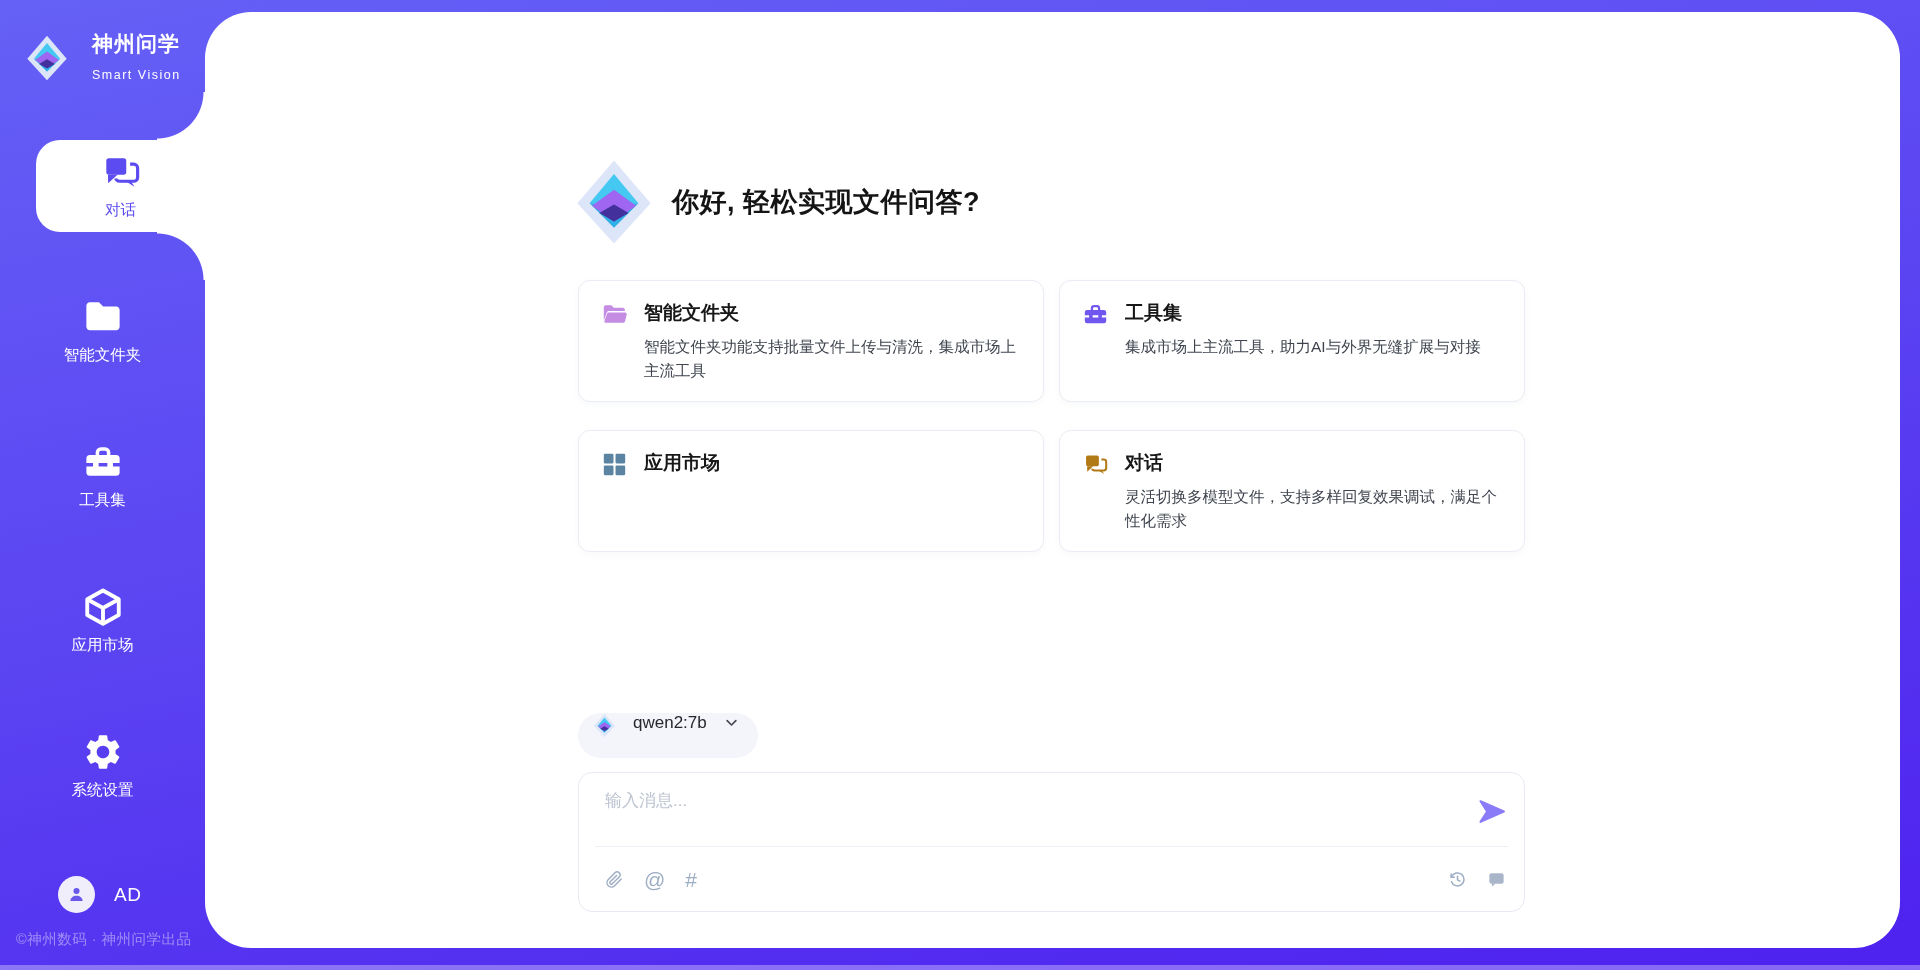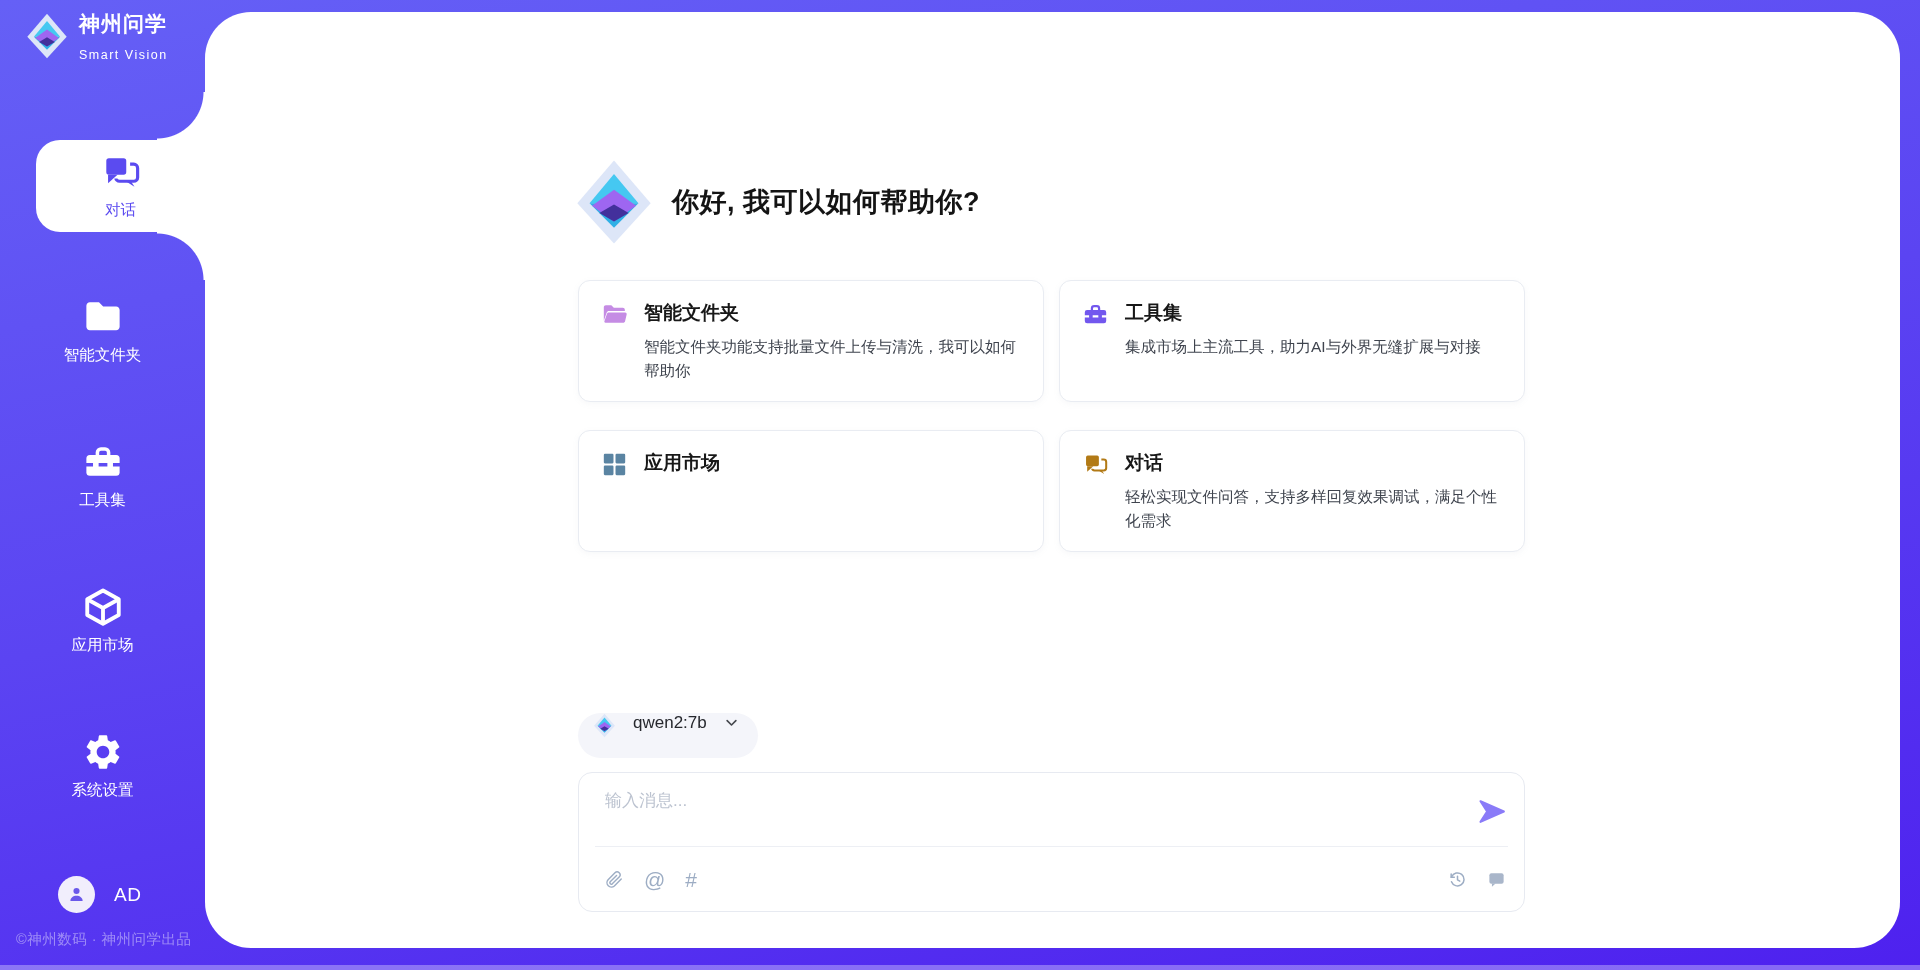--- a/index.html
+++ b/index.html
@@ -12,21 +12,21 @@
   .bottom-strip { position:absolute; left:0; bottom:0; width:100%; height:5px;
                   background:rgba(255,255,255,.32); }
 
   
   .main-panel { position:absolute; left:205px; top:12px; width:1695px; height:936px;
                 background:#ffffff; border-radius:46px; }
 
   
   .sidebar { position:absolute; left:0; top:0; width:205px; height:970px; }
 
-  .logo-row { position:absolute; left:26px; top:12px; display:flex; align-items:flex-start; gap:11px; }
+  .logo-row { position:absolute; left:26px; top:32px; display:flex; align-items:flex-end; gap:24px; }
   .logo-row svg { width:42px; height:48px; }
   .brand-name { font-size:21px; font-weight:bold; color:#fff; letter-spacing:1px; line-height:1.15; }
   .brand-sub  { font-size:12.5px; color:#fff; letter-spacing:1.5px; margin-top:12px; }
 
   .nav-item { position:absolute; left:0; width:205px; height:92px; cursor:pointer;
               display:flex; flex-direction:column; align-items:center; justify-content:center;
               gap:7px; color:#ffffff; }
   .nav-item .nav-icon svg { width:42px; height:42px; display:block; }
   .nav-item .nav-label { font-size:15.5px; }
 
@@ -234,34 +234,34 @@
       <span class="user-name">AD</span>
     </div>
 
     <div class="copyright">©神州数码 · 神州问学出品</div>
   </div>
 
   <div class="hero">
     <svg viewBox="0 0 64 72">
         <use href="#diamond-logo"></use>
       </svg>
-    <div class="greeting">你好, 我可以如何帮助你?</div>
+    <div class="greeting">你好, 轻松实现文件问答?</div>
   </div>
 
   <div class="cards">
 
     <div class="card">
       <span class="card-icon" style="color: rgb(197, 140, 228);">
         <svg viewBox="0 0 24 24">
             <use href="#icon-folder-open"></use>
           </svg>
         </span>
       <div>
         <div class="card-title">智能文件夹</div>
-        <div class="card-desc">智能文件夹功能支持批量文件上传与清洗，我可以如何帮助你</div>
+        <div class="card-desc">智能文件夹功能支持批量文件上传与清洗，集成市场上主流工具</div>
       </div>
     </div>
 
     <div class="card">
       <span class="card-icon" style="color: rgb(114, 87, 238);">
         <svg viewBox="0 0 24 24">
             <use href="#icon-toolbox"></use>
           </svg>
         </span>
       <div>
@@ -282,21 +282,21 @@
     </div>
 
     <div class="card">
       <span class="card-icon" style="color: rgb(178, 122, 22);">
         <svg viewBox="0 0 24 24">
             <use href="#icon-chat"></use>
           </svg>
         </span>
       <div>
         <div class="card-title">对话</div>
-        <div class="card-desc">轻松实现文件问答，支持多样回复效果调试，满足个性化需求</div>
+        <div class="card-desc">灵活切换多模型文件，支持多样回复效果调试，满足个性化需求</div>
       </div>
     </div>
   </div>
 
   <div class="model-pill">
     <svg class="mini-diamond" viewBox="0 0 64 72">
         <use href="#diamond-logo"></use>
       </svg>
     <span class="model-name">qwen2:7b</span>
     <span class="chev">

